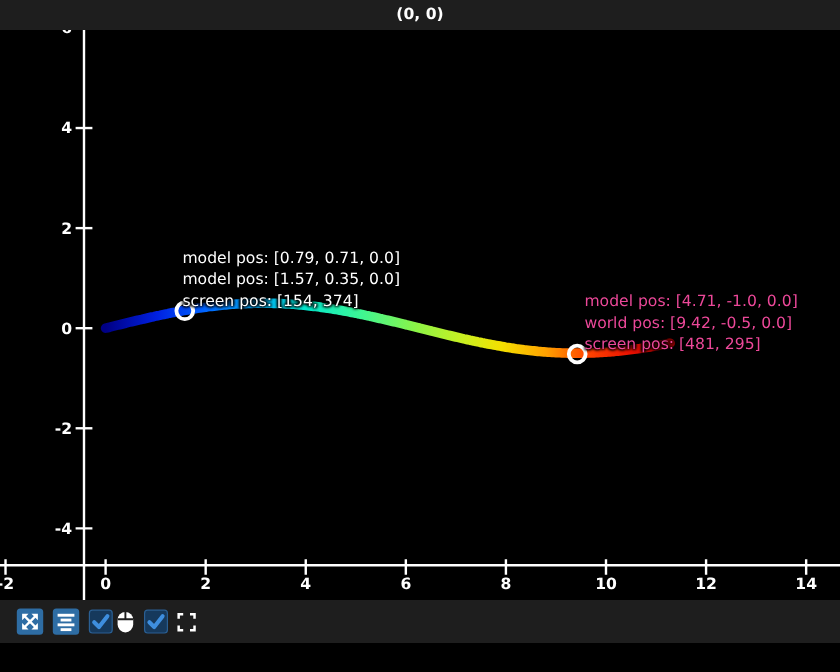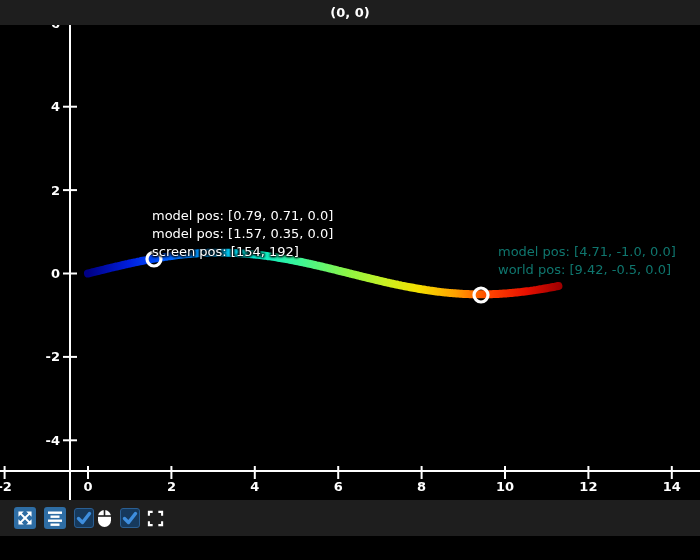--- a/index.html
+++ b/index.html
@@ -97,25 +97,26 @@
       <text x="60" y="528.2" fill="#ffffff" text-anchor="end" font-size="13" font-weight="bold">-6</text>
       <path d="M88.0 273.5 L89.7 273.1 L91.3 272.7 L93.0 272.2 L94.7 271.8 L96.3 271.4 L98.0 271.0 L99.7 270.6 L101.3 270.2 L103.0 269.8 L104.7 269.4 L106.3 268.9 L108.0 268.5 L109.7 268.1 L111.4 267.7 L113.0 267.3 L114.7 266.9 L116.4 266.5 L118.0 266.2 L119.7 265.8 L121.4 265.4 L123.0 265.0 L124.7 264.6 L126.4 264.2 L128.0 263.9 L129.7 263.5 L131.4 263.1 L133.0 262.8 L134.7 262.4 L136.4 262.1 L138.0 261.7 L139.7 261.4 L141.4 261.0 L143.0 260.7 L144.7 260.4 L146.4 260.1 L148.0 259.8 L149.7 259.4 L151.4 259.1 L153.1 258.8 L154.7 258.5 L156.4 258.3 L158.1 258.0 L159.7 257.7 L161.4 257.4 L163.1 257.2 L164.7 256.9 L166.4 256.7 L168.1 256.4 L169.7 256.2 L171.4 256.0 L173.1 255.7 L174.7 255.5 L176.4 255.3 L178.1 255.1 L179.7 254.9 L181.4 254.7 L183.1 254.6 L184.7 254.4 L186.4 254.2 L188.1 254.1 L189.7 253.9 L191.4 253.8 L193.1 253.6 L194.8 253.5 L196.4 253.4 L198.1 253.3 L199.8 253.2 L201.4 253.1 L203.1 253.0 L204.8 253.0 L206.4 252.9 L208.1 252.8 L209.8 252.8 L211.4 252.7 L213.1 252.7 L214.8 252.7 L216.4 252.7 L218.1 252.7 L219.8 252.7 L221.4 252.7 L223.1 252.7 L224.8 252.7 L226.4 252.7 L228.1 252.8 L229.8 252.8 L231.4 252.9 L233.1 252.9 L234.8 253.0 L236.5 253.1 L238.1 253.2 L239.8 253.3 L241.5 253.4 L243.1 253.5 L244.8 253.6 L246.5 253.8 L248.1 253.9 L249.8 254.1 L251.5 254.2 L253.1 254.4 L254.8 254.5 L256.5 254.7 L258.1 254.9 L259.8 255.1 L261.5 255.3 L263.1 255.5 L264.8 255.7 L266.5 255.9 L268.1 256.2 L269.8 256.4 L271.5 256.6 L273.1 256.9 L274.8 257.1 L276.5 257.4 L278.2 257.7 L279.8 258.0 L281.5 258.2 L283.2 258.5 L284.8 258.8 L286.5 259.1 L288.2 259.4 L289.8 259.7 L291.5 260.0 L293.2 260.4 L294.8 260.7 L296.5 261.0 L298.2 261.4 L299.8 261.7 L301.5 262.0 L303.2 262.4 L304.8 262.8 L306.5 263.1 L308.2 263.5 L309.8 263.8 L311.5 264.2 L313.2 264.6 L314.8 265.0 L316.5 265.4 L318.2 265.7 L319.9 266.1 L321.5 266.5 L323.2 266.9 L324.9 267.3 L326.5 267.7 L328.2 268.1 L329.9 268.5 L331.5 268.9 L333.2 269.3 L334.9 269.7 L336.5 270.1 L338.2 270.6 L339.9 271.0 L341.5 271.4 L343.2 271.8 L344.9 272.2 L346.5 272.6 L348.2 273.0 L349.9 273.5 L351.5 273.9 L353.2 274.3 L354.9 274.7 L356.5 275.1 L358.2 275.5 L359.9 276.0 L361.6 276.4 L363.2 276.8 L364.9 277.2 L366.6 277.6 L368.2 278.0 L369.9 278.4 L371.6 278.8 L373.2 279.2 L374.9 279.6 L376.6 280.0 L378.2 280.4 L379.9 280.8 L381.6 281.2 L383.2 281.6 L384.9 282.0 L386.6 282.4 L388.2 282.7 L389.9 283.1 L391.6 283.5 L393.2 283.8 L394.9 284.2 L396.6 284.5 L398.2 284.9 L399.9 285.2 L401.6 285.6 L403.3 285.9 L404.9 286.3 L406.6 286.6 L408.3 286.9 L409.9 287.2 L411.6 287.5 L413.3 287.8 L414.9 288.1 L416.6 288.4 L418.3 288.7 L419.9 289.0 L421.6 289.3 L423.3 289.5 L424.9 289.8 L426.6 290.1 L428.3 290.3 L429.9 290.6 L431.6 290.8 L433.3 291.0 L434.9 291.2 L436.6 291.5 L438.3 291.7 L439.9 291.9 L441.6 292.1 L443.3 292.3 L445.0 292.4 L446.6 292.6 L448.3 292.8 L450.0 292.9 L451.6 293.1 L453.3 293.2 L455.0 293.3 L456.6 293.5 L458.3 293.6 L460.0 293.7 L461.6 293.8 L463.3 293.9 L465.0 294.0 L466.6 294.0 L468.3 294.1 L470.0 294.2 L471.6 294.2 L473.3 294.3 L475.0 294.3 L476.6 294.3 L478.3 294.3 L480.0 294.3 L481.6 294.3 L483.3 294.3 L485.0 294.3 L486.7 294.3 L488.3 294.3 L490.0 294.2 L491.7 294.2 L493.3 294.1 L495.0 294.1 L496.7 294.0 L498.3 293.9 L500.0 293.8 L501.7 293.7 L503.3 293.6 L505.0 293.5 L506.7 293.4 L508.3 293.2 L510.0 293.1 L511.7 293.0 L513.3 292.8 L515.0 292.6 L516.7 292.5 L518.3 292.3 L520.0 292.1 L521.7 291.9 L523.3 291.7 L525.0 291.5 L526.7 291.3 L528.4 291.1 L530.0 290.9 L531.7 290.6 L533.4 290.4 L535.0 290.1 L536.7 289.9 L538.4 289.6 L540.0 289.3 L541.7 289.1 L543.4 288.8 L545.0 288.5 L546.7 288.2 L548.4 287.9 L550.0 287.6 L551.7 287.3 L553.4 287.0 L555.0 286.7 L556.7 286.3 L558.4 286.0 " fill="none" stroke="url(#jet)" stroke-width="8" stroke-linecap="round" stroke-linejoin="round"></path>
       <circle cx="154" cy="259" r="7" fill="none" stroke="#ffffff" stroke-width="3.2"></circle>
       <circle cx="481" cy="295" r="7" fill="none" stroke="#ffffff" stroke-width="3.2"></circle>
     </svg>
 
   <div id="annotations">
       <div class="annotation" style="left: 152px; top: 207px; color: rgb(255, 255, 255);">
         <div>model pos: [0.79, 0.71, 0.0]</div>
         <div>model pos: [1.57, 0.35, 0.0]</div>
-        <div>screen pos: [154, 192]</div>
+        <div>screen pos: [154, 374]</div>
       </div>
-      <div class="annotation" style="left: 498px; top: 243px; color: #0f766e;">
+      <div class="annotation" style="left: 487px; top: 243px; color: #ec4899;">
         <div>model pos: [4.71, -1.0, 0.0]</div>
         <div>world pos: [9.42, -0.5, 0.0]</div>
+        <div>screen pos: [481, 295]</div>
       </div>
     </div>
 
   <div class="toolbar">
 
     <div class="tool-btn" style="background: rgb(46, 109, 164);">
       <span style="display:flex;">
         <svg width="18" height="18" viewBox="0 0 22 22">
           <g stroke="#fff" stroke-width="2.4" fill="#fff">
             <line x1="11" y1="11" x2="5" y2="5"></line>

